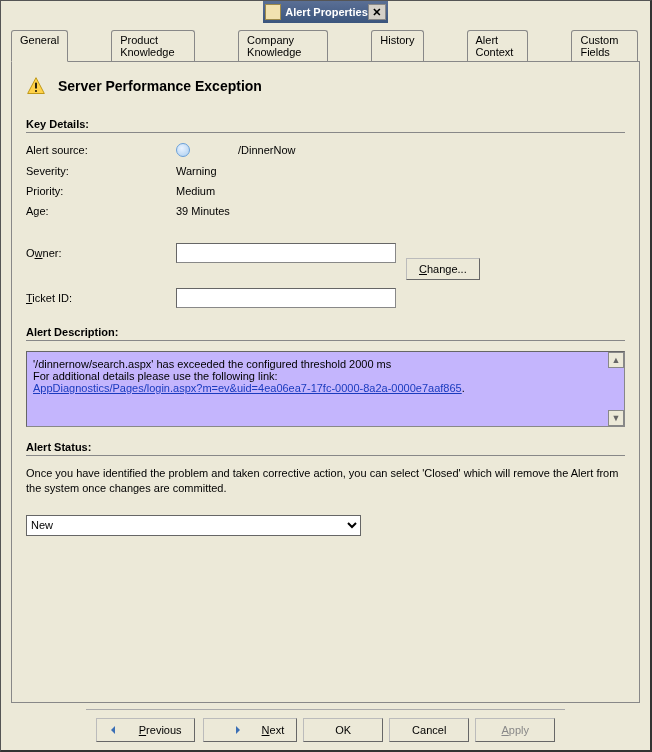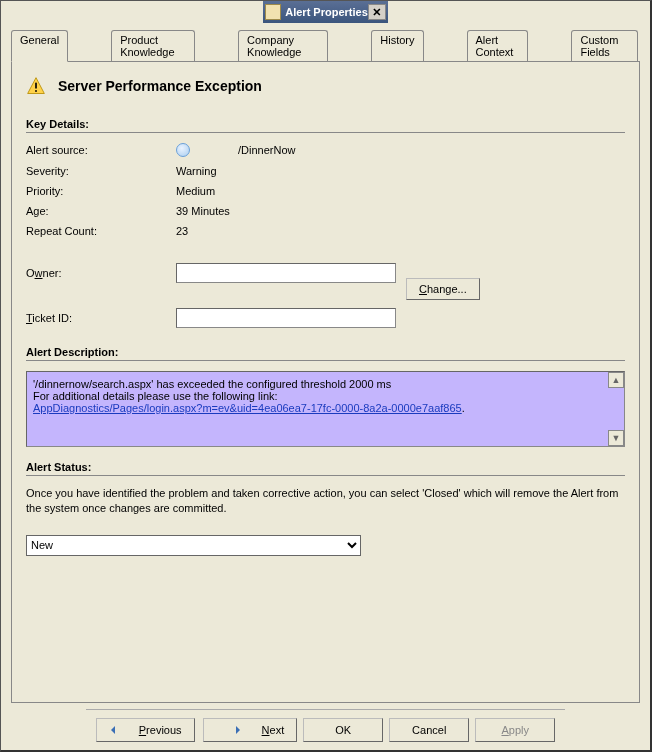--- a/index.html
+++ b/index.html
@@ -239,24 +239,20 @@
     <div class="kv-row">
       <div class="kv-label">Priority:</div>
       <div class="kv-value">Medium</div>
     </div>
 
     <div class="kv-row">
       <div class="kv-label">Age:</div>
       <div class="kv-value">39 Minutes</div>
     </div>
 
-    <div class="kv-row">
-      <div class="kv-label">Repeat Count:</div>
-      <div class="kv-value">23</div>
-    </div>
 
     <div class="field-row">
       <div class="field-label">
         <span>O</span><span class="ul">w</span><span>ner:</span>
       </div>
       <input type="text" class="text owner" value="" style="">
       <button class="change-btn">
         <span class="ul">C</span><span>h</span><span>ange...</span>
       </button>
     </div>

